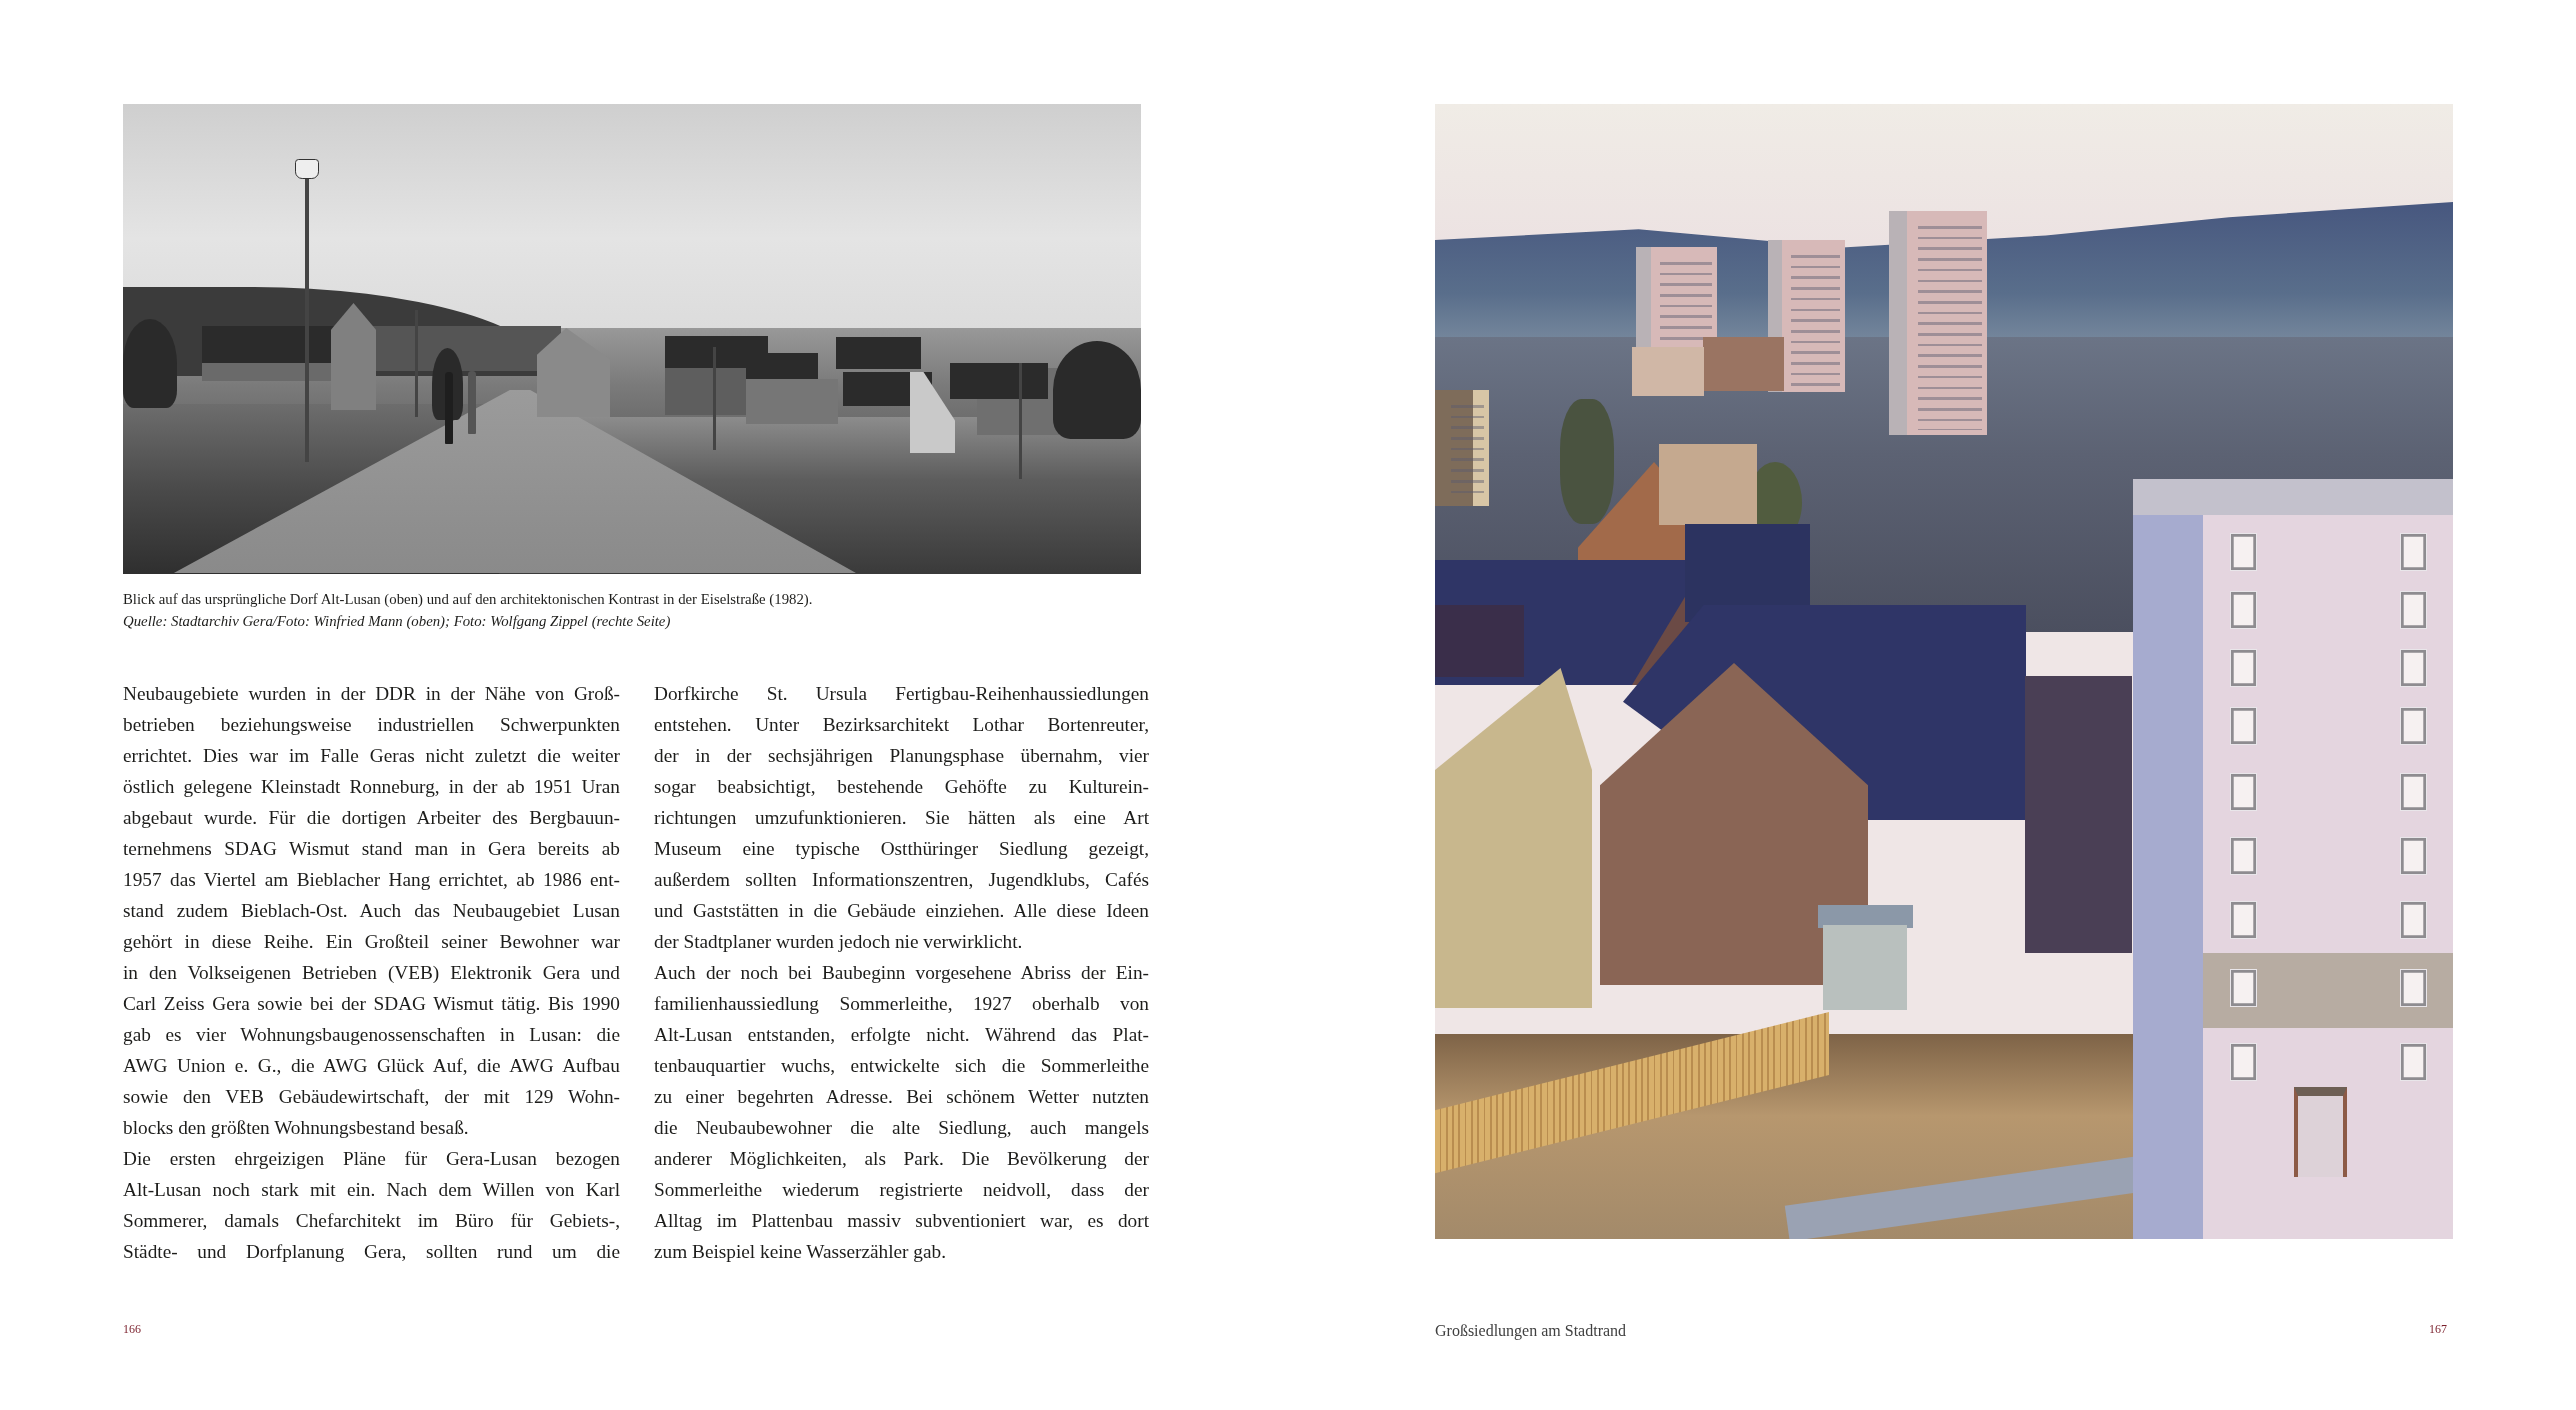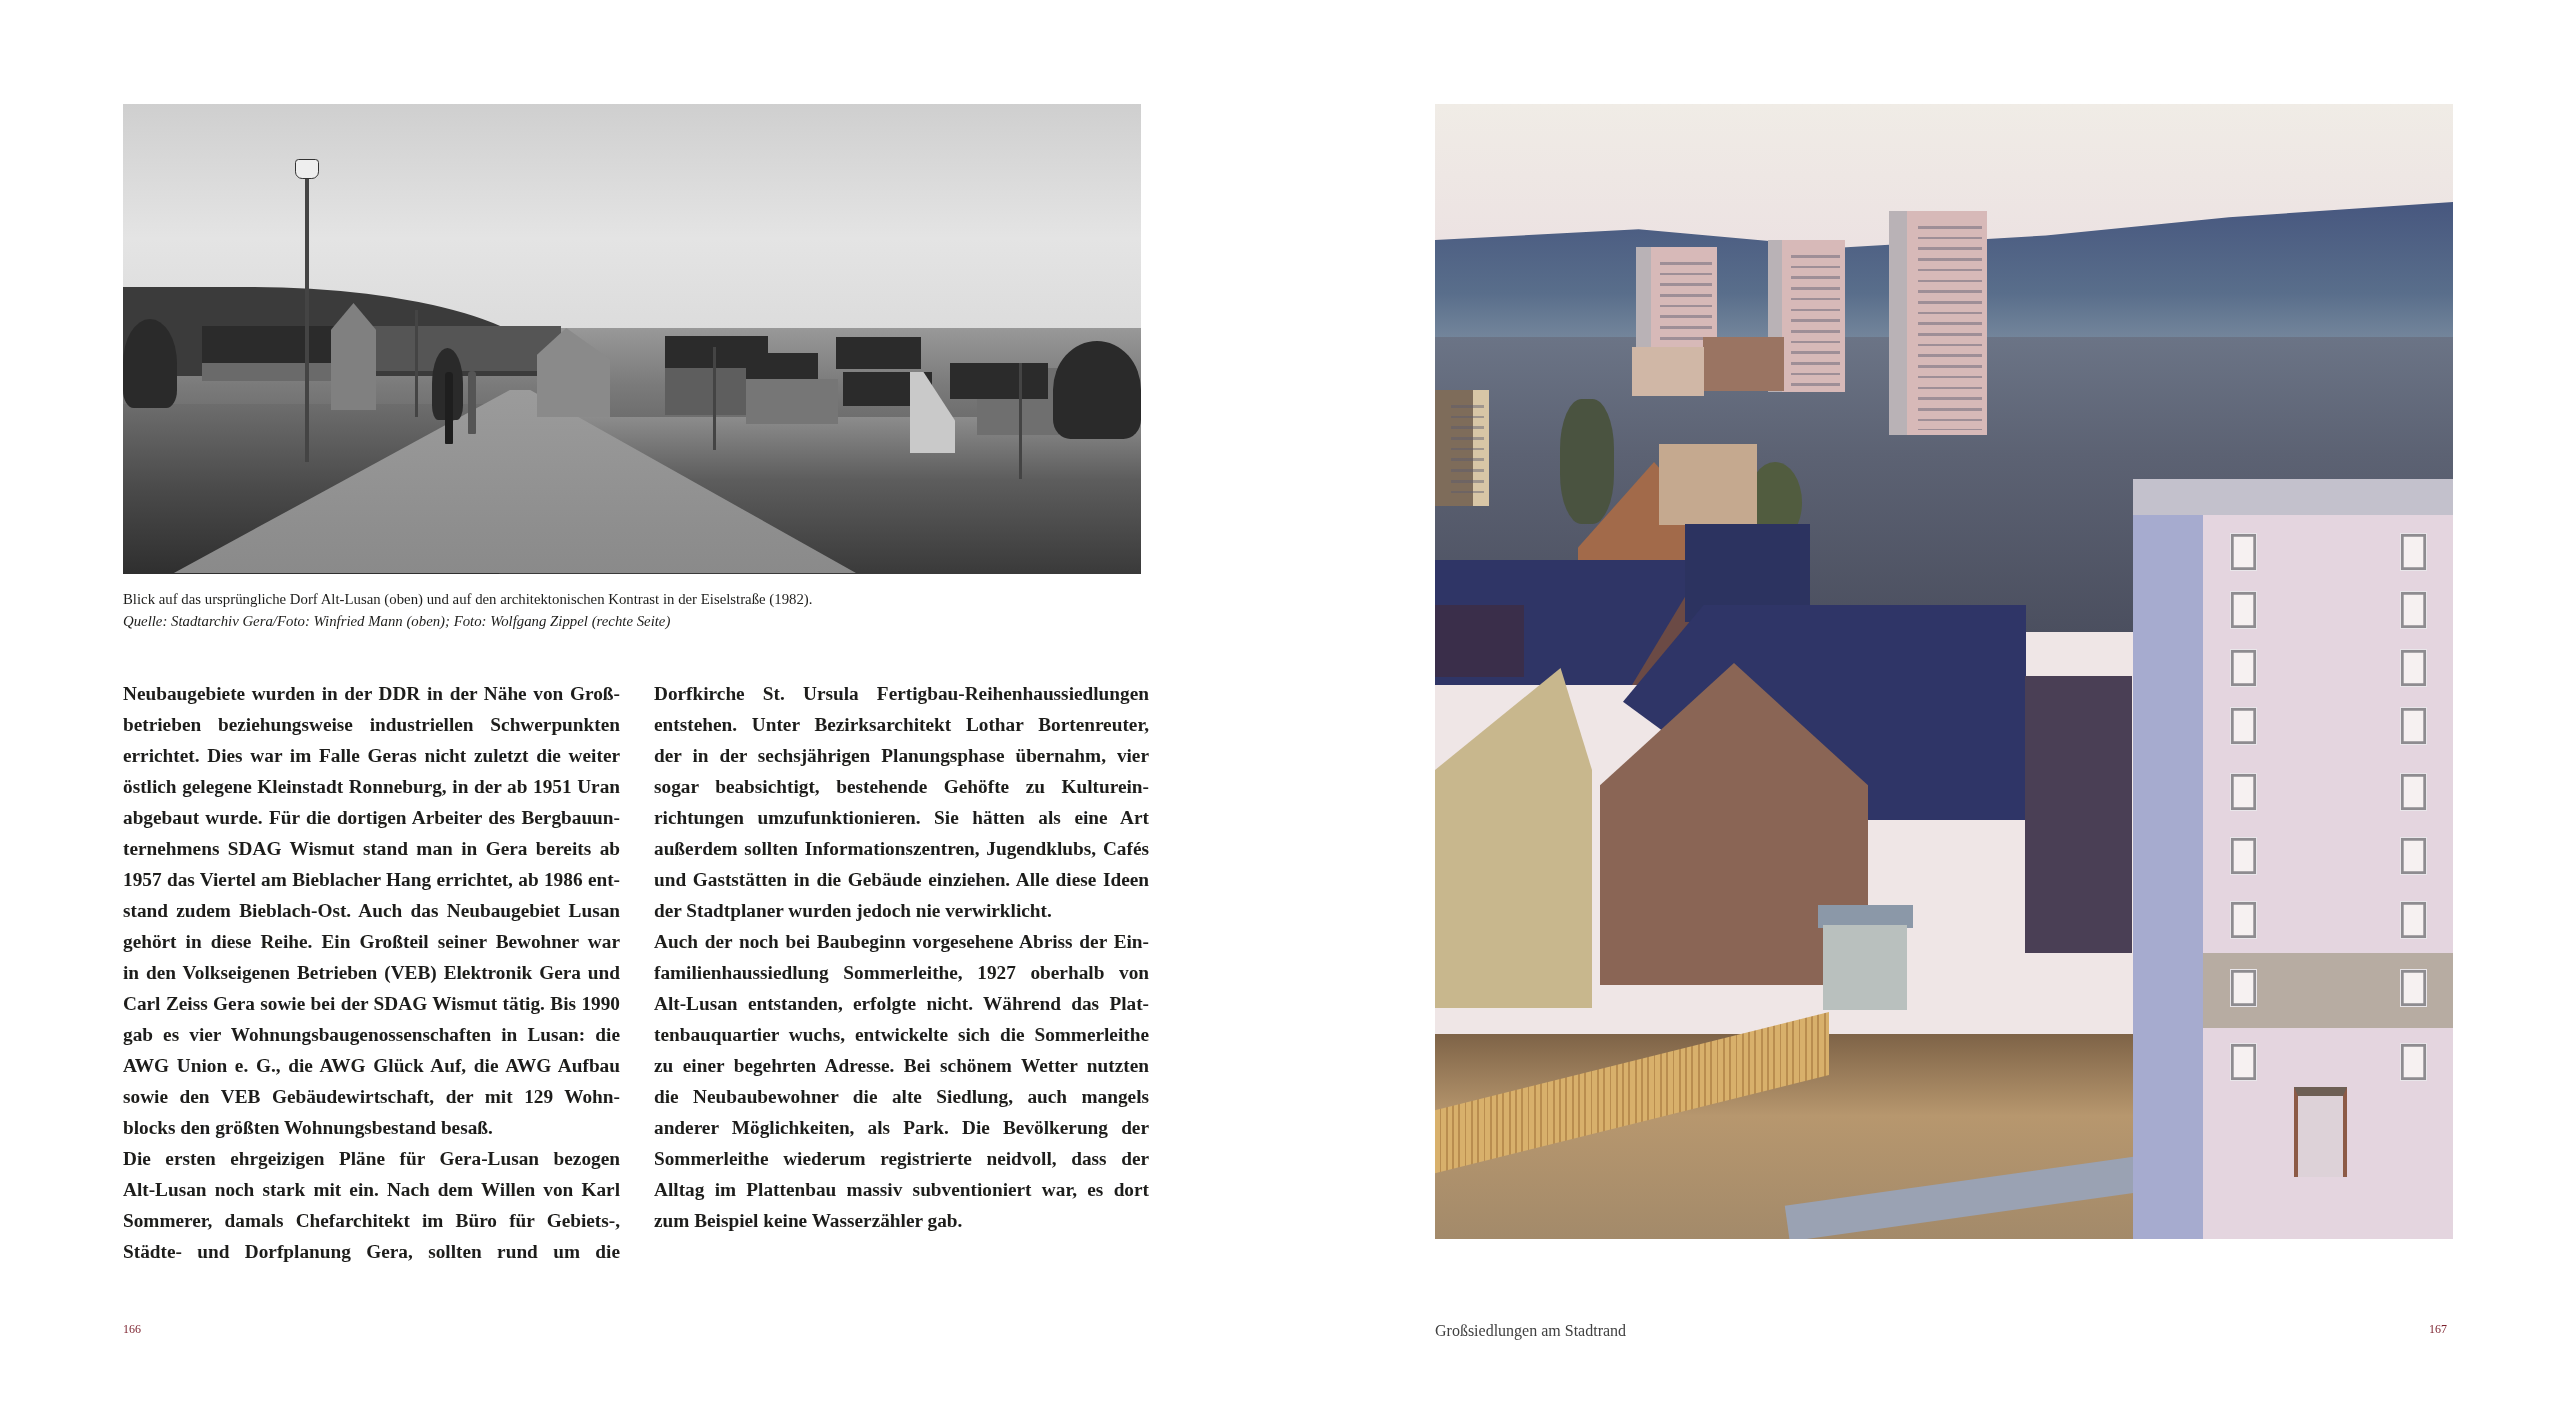--- a/index.html
+++ b/index.html
@@ -35,21 +35,21 @@
   .bw-tree { position: absolute; background: #2a2a2a; border-radius: 50% 50% 20% 20%; }
 
   
   .caption { position: absolute; left: 123px; top: 589px; width: 1018px; font-size: 14.8px; line-height: 21.5px; color: #1d1d1b; }
   .caption .credit { font-style: italic; }
 
   
   .col { position: absolute; top: 678px; width: 497px; font-size: 19.3px; line-height: 31px; text-align: justify; }
   .col-left { left: 123px; }
   .col-right { left: 654px; width: 495px; }
-  .col .line { display: block; text-align: justify; text-align-last: justify; white-space: nowrap; font-weight: bold; }
+  .col .line { display: block; text-align: justify; text-align-last: justify; white-space: nowrap; }
   .col .line.last { text-align-last: left; }
 
   .folio { position: absolute; top: 1322px; font-size: 12px; color: #7a1f2b; }
   .folio-left { left: 123px; }
   .folio-right { left: 2429px; }
   .running-head { position: absolute; left: 1435px; top: 1322px; font-size: 16px; color: #404040; }
 
   
   .photo-color {
     position: absolute; left: 1435px; top: 104px; width: 1018px; height: 1135px; overflow: hidden;
@@ -156,20 +156,21 @@
       <span class="line">Alt-Lusan noch stark mit ein. Nach dem Willen von Karl</span>
       <span class="line">Sommerer, damals Chefarchitekt im Büro für Gebiets-,</span>
       <span class="line">Städte- und Dorfplanung Gera, sollten rund um die</span>
     </div>
   <div class="col col-right" id="col1">
       <span class="line">Dorfkirche St. Ursula Fertigbau-Reihenhaussiedlungen</span>
       <span class="line">entstehen. Unter Bezirksarchitekt Lothar Bortenreuter,</span>
       <span class="line">der in der sechsjährigen Planungsphase übernahm, vier</span>
       <span class="line">sogar beabsichtigt, bestehende Gehöfte zu Kulturein-</span>
       <span class="line">richtungen umzufunktionieren. Sie hätten als eine Art</span>
+      <span class="line">Museum eine typische Ostthüringer Siedlung gezeigt,</span>
       <span class="line">außerdem sollten Informationszentren, Jugendklubs, Cafés</span>
       <span class="line">und Gaststätten in die Gebäude einziehen. Alle diese Ideen</span>
       <span class="line last">der Stadtplaner wurden jedoch nie verwirklicht.</span>
       <span class="line">Auch der noch bei Baubeginn vorgesehene Abriss der Ein-</span>
       <span class="line">familienhaussiedlung Sommerleithe, 1927 oberhalb von</span>
       <span class="line">Alt-Lusan entstanden, erfolgte nicht. Während das Plat-</span>
       <span class="line">tenbauquartier wuchs, entwickelte sich die Sommerleithe</span>
       <span class="line">zu einer begehrten Adresse. Bei schönem Wetter nutzten</span>
       <span class="line">die Neubaubewohner die alte Siedlung, auch mangels</span>
       <span class="line">anderer Möglichkeiten, als Park. Die Bevölkerung der</span>

